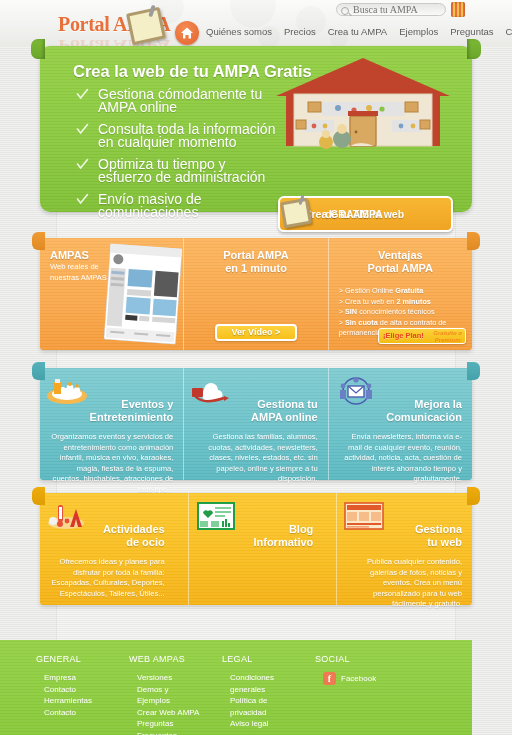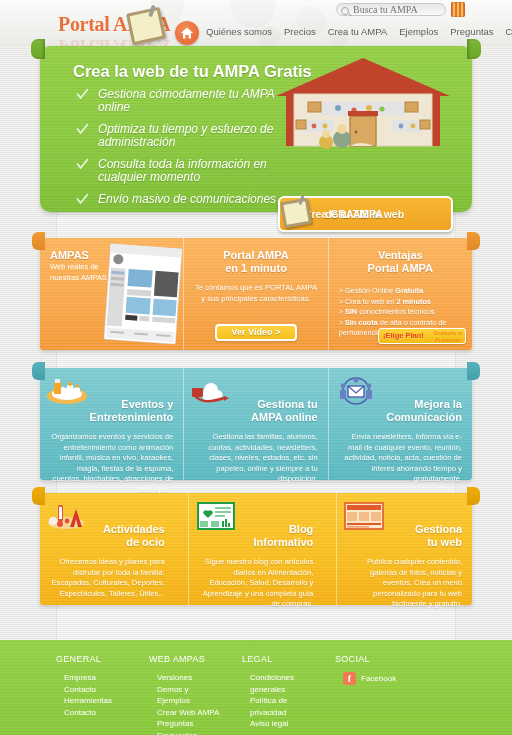--- a/index.html
+++ b/index.html
@@ -82,22 +82,22 @@
   }
   .ribbon-l, .ribbon-r { position:absolute; width:14px; height:20px; top:-7px; }
   .ribbon-l { left:-9px; background: linear-gradient(180deg,#7cb936,#6aa62a);
      border-radius: 7px 0 0 7px; box-shadow: inset -2px 0 3px rgba(0,0,0,0.2); }
   .ribbon-r { right:-9px; background: linear-gradient(180deg,#7cb936,#6aa62a);
      border-radius: 0 7px 7px 0; box-shadow: inset 2px 0 3px rgba(0,0,0,0.2); }
 
   .hero h1 { position:absolute; left:33px; top:16px; font-size:16.5px; color:#fff;
      font-weight:bold; text-shadow: 0 1px 1px rgba(0,0,0,0.25); }
   .hero-list { position:absolute; left:36px; top:42px; width:205px; }
-  .hli { position:relative; margin-bottom:9px; padding-left:22px; font-size:12px;
-     color:#ffffff; line-height:13px; text-shadow: 0 1px 1px rgba(0,0,0,0.18); font-style: italic; }
+  .hli { position:relative; margin-bottom:9px; padding-left:22px; font-size:14px;
+     color:#ffffff; line-height:13px; text-shadow: 0 1px 1px rgba(0,0,0,0.18); }
   .hli .chk { position:absolute; left:0; top:0px; width:13px; height:13px; opacity:0.85; }
 
   .school { position:absolute; right:14px; top:8px; width:190px; height:95px; }
   .cta { position:absolute; left:238px; top:150px; width:175px; height:36px;
      background: linear-gradient(180deg,#f7b733,#f0a424);
      border: 2px solid #ffffff; border-radius:6px;
      box-shadow: 0 2px 3px rgba(0,0,0,0.22); cursor:pointer; }
   .cta span { position:absolute; left:0; top:5px; width:148px; text-align:center;
      font-size:10.5px; font-weight:bold; color:#ffffff; line-height:13px;
      text-shadow: 0 1px 1px rgba(0,0,0,0.25); }
@@ -160,21 +160,21 @@
      background:linear-gradient(180deg,#fbd23c,#f5bc14); border:1.5px solid #fff;
      border-radius:3px; box-shadow:0 1px 2px rgba(0,0,0,0.2); cursor:pointer; }
   .plan-btn .pb1 { position:absolute; left:4px; top:2px; font-size:7.5px; font-weight:bold;
      color:#e8431f; text-shadow:0 1px 0 rgba(255,255,255,0.3); }
   .plan-btn .pb2 { position:absolute; right:3px; top:1px; font-size:6px; font-weight:bold;
      color:#f18a1a; line-height:7px; text-align:center; font-style:italic; }
 
   .ic { position:absolute; left:6px; top:8px; width:42px; height:30px; }
 
   
-  .footer { position:absolute; left:0; top:640px; width:512px; height:95px;
+  .footer { position:absolute; left:0; top:640px; width:472px; height:95px;
      background: repeating-linear-gradient(0deg, rgba(0,0,0,0.02) 0 1px, rgba(255,255,255,0.05) 1px 3px),
                  linear-gradient(180deg,#94d145,#87c838); }
   .footer-inner { position:relative; width:400px; margin:0 auto; padding-top:14px;
      display:flex; }
   .fcol { width:93px; }
   .fcol h4 { font-size:9px; font-weight:normal; color:#ffffff; letter-spacing:0.3px;
      margin-bottom:8px; }
   .fcol a { display:block; font-size:8px; color:#ffffff; text-decoration:none;
      line-height:11.5px; padding-left:8px; cursor:pointer; }
   .fb-row { display:flex; align-items:center; gap:5px; padding-left:8px; }
@@ -245,29 +245,29 @@
             </svg>
         </span>
         <span>Gestiona cómodamente tu AMPA online</span>
       </div>
       <div class="hli">
         <span class="chk">
           <svg width="13" height="13" viewBox="0 0 13 13">
               <path d="M1.5 6 L4.6 10 L11.5 1.5" stroke="#ffffff" stroke-width="1.6" fill="none" stroke-linecap="round"></path>
             </svg>
         </span>
-        <span>Optimiza tu tiempo y esfuerzo de administración</span>
+        <span>Consulta toda la información en cualquier momento</span>
       </div>
       <div class="hli">
         <span class="chk">
           <svg width="13" height="13" viewBox="0 0 13 13">
               <path d="M1.5 6 L4.6 10 L11.5 1.5" stroke="#ffffff" stroke-width="1.6" fill="none" stroke-linecap="round"></path>
             </svg>
         </span>
-        <span>Consulta toda la información en cualquier momento</span>
+        <span>Optimiza tu tiempo y esfuerzo de administración</span>
       </div>
       <div class="hli">
         <span class="chk">
           <svg width="13" height="13" viewBox="0 0 13 13">
               <path d="M1.5 6 L4.6 10 L11.5 1.5" stroke="#ffffff" stroke-width="1.6" fill="none" stroke-linecap="round"></path>
             </svg>
         </span>
         <span>Envío masivo de comunicaciones</span>
       </div>
     </div>
@@ -346,21 +346,20 @@
           <rect x="52" y="87" width="14" height="2" fill="#c0c0c0"></rect>
         </svg>
       </div>
     </div>
 
     <div class="col">
       <div class="col-title t-center">
         <span>Portal AMPA</span><br>
         <span>en 1 minuto</span>
       </div>
-      <div class="col-body t-center">Te contamos qué es PORTAL AMPA y sus principales características.</div>
       <div class="vervideo">Ver Vídeo &gt;</div>
     </div>
 
     <div class="col">
       <div class="col-title t-center">
         <span>Ventajas</span><br>
         <span>Portal AMPA</span>
       </div>
       <ul class="ventaja-list">
         <li><span>&gt; Gestión Online </span><b>Gratuita</b><span></span></li>
@@ -473,21 +472,20 @@
           <rect x="20" y="14" width="10" height="2" fill="#7fd09a"></rect>
           <rect x="5" y="20" width="8" height="6" fill="#7fd09a"></rect>
           <rect x="16" y="20" width="8" height="6" fill="#7fd09a"></rect>
           <path d="M28 26 l0 -6 M31 26 l0 -8 M34 26 l0 -4" stroke="#1f9e45" stroke-width="2"></path>
         </svg>
       </div>
       <div class="col-title t-right">
         <span>Blog</span><br>
         <span>Informativo</span>
       </div>
-      <div class="col-body t-right">Sigue nuestro blog con artículos diarios en Alimentación, Educación, Salud, Desarrollo y Aprendizaje y una completa guía de compras.</div>
     </div>
 
     <div class="col">
       <div class="ic">
         <svg width="42" height="30" viewBox="0 0 42 30">
           <rect x="2" y="2" width="38" height="26" fill="#fde9c8" stroke="#e05a2b" stroke-width="1.6"></rect>
           <rect x="4" y="4" width="34" height="5" fill="#e05a2b"></rect>
           <rect x="4" y="11" width="10" height="9" fill="#f6bc8a"></rect>
           <rect x="16" y="11" width="10" height="9" fill="#f6bc8a"></rect>
           <rect x="28" y="11" width="10" height="9" fill="#f6bc8a"></rect>

